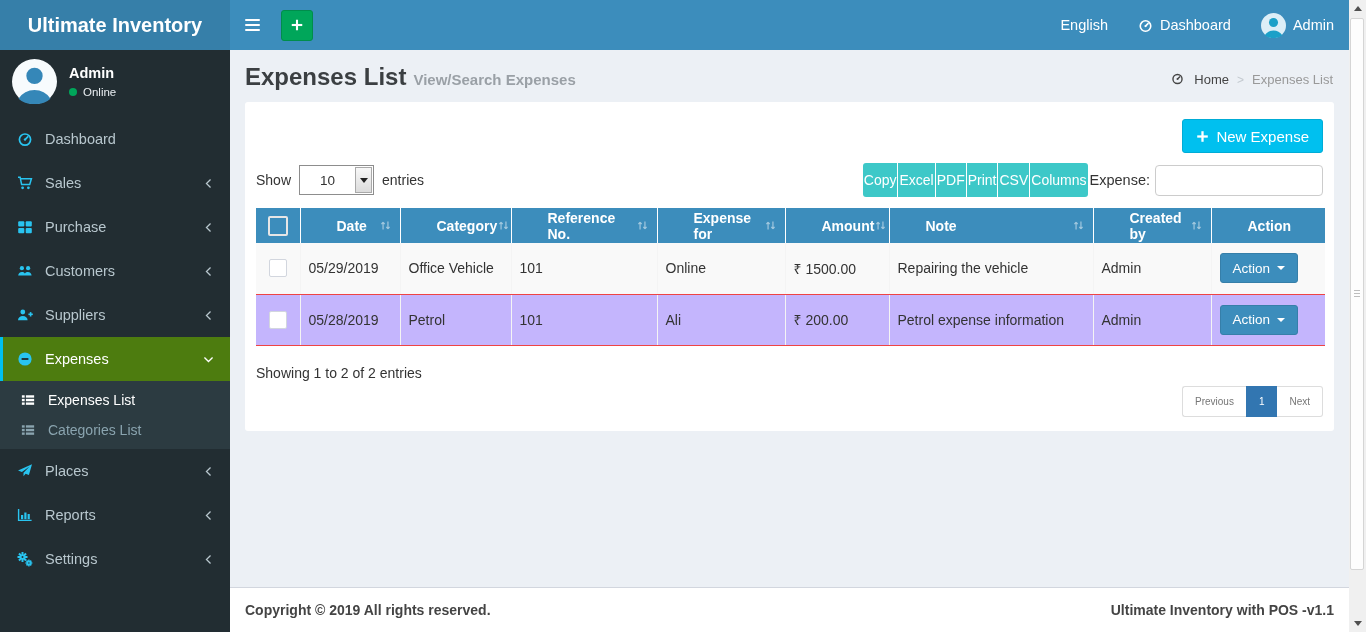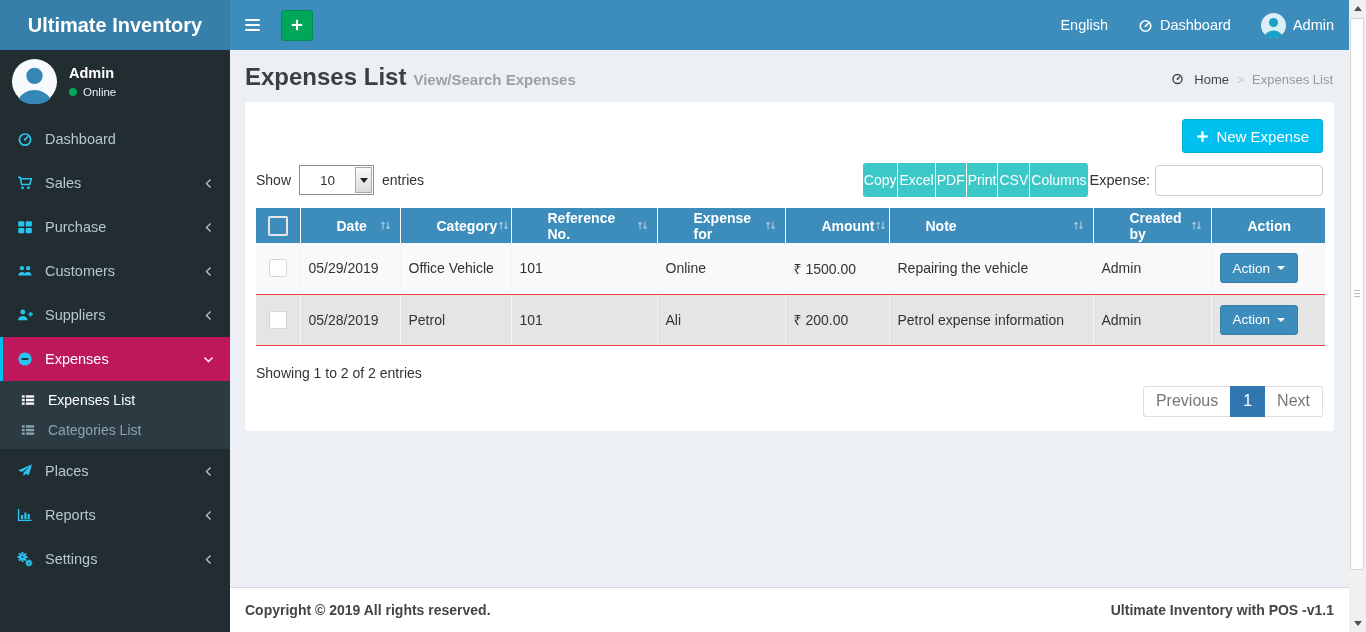--- a/index.html
+++ b/index.html
@@ -23,21 +23,21 @@
 
   
   .sidebar { position:absolute; top:50px; left:0; width:230px; height:582px; background:#222d32; overflow:hidden; }
   .user-panel { display:flex; align-items:center; gap:12px; padding:9px 12px; }
   .user-avatar { font-size:45px; }
   .user-meta .user-name { color:#fff; font-weight:bold; font-size:14.5px; margin-bottom:5px; }
   .user-status { display:flex; align-items:center; gap:6px; color:#e9eef2; font-size:11.5px; cursor:pointer; }
   .status-dot { width:8px; height:8px; border-radius:50%; background:#00a65a; display:inline-block; }
   .sidebar-menu { list-style:none; margin-top:4px; }
   .menu-link { display:flex; align-items:center; padding:12px 15px 12px 12px; color:#b8c7ce; font-size:14.5px; border-left:3px solid transparent; cursor:pointer; line-height:20px; }
-  .menu-item.active > .menu-link { background:#be185d; color:#fff; border-left-color:#00c0ef; }
+  .menu-item.active > .menu-link { background:#4d7c0f; color:#fff; border-left-color:#00c0ef; }
   .micon { width:20px; margin-right:10px; color:#29c4f0; font-size:16px; display:flex; justify-content:center; }
   .chevron { margin-left:auto; color:#b8c7ce; font-size:13px; }
   .menu-item.active > .menu-link .chevron { color:#fff; }
   .submenu { list-style:none; background:#2c3b41; padding:4px 0; }
   .submenu-item { display:flex; align-items:center; padding:6px 5px 6px 21px; color:#8aa4af; font-size:14px; cursor:pointer; line-height:18px; }
   .submenu-item .sicon { width:18px; margin-right:9px; font-size:14px; color:inherit; }
   .submenu-item.active { color:#fff; }
   .menu-item.cutoff .menu-link { padding-top:10px; }
 
   
@@ -75,28 +75,28 @@
   thead th { background:#3c8dbc; color:#fff; font-size:14px; font-weight:bold; text-align:left; padding:0 8px; height:35px; border-right:1px solid #fff; cursor:pointer; }
   thead th:last-child { border-right:none; }
   .th-inner { display:flex; align-items:center;margin-left:28px; }
   .sort { margin-left:auto; opacity:.5; font-size:13px; color:#fff; }
   .cb-col { text-align:center; }
   .cbx { display:inline-block; width:18px; height:18px; background:#fff; border:1px solid #d2d6de; border-radius:2px; vertical-align:middle; cursor:pointer; }
   .cbx-header { width:20px; height:20px; background:transparent; border:2px solid #e6e6e6; }
   tbody td { height:51px; padding:0 8px; font-size:14px; color:#333; border-bottom:1px solid #ef4444; border-right:1px solid #f4f4f4; vertical-align:middle; }
   tbody td:last-child { border-right:none; }
   tbody tr.odd { background:#f9f9f9; }
-  tbody tr.even { background:#e5e5e5; }
+  tbody tr.even { background:#c4b5fd; }
   .action-btn { background:#3c8dbc; border:1px solid #367fa9; color:#fff; border-radius:3px; height:30px; padding:0 12px; font-size:13.5px; display:inline-flex; align-items:center; gap:7px; cursor:pointer; font-family:inherit; }
   .caret { border:4px solid transparent; border-top:4px solid #fff; margin-top:4px; }
 
   .table-footer { display:flex; align-items:flex-start; }
   .dt-info { padding-top:19px; font-size:14px; color:#333; }
   .pagination { margin-left:auto; margin-top:40px; display:flex; list-style:none; }
-  .page-btn { border:1px solid #ddd; background:#fff; color:#767676; height:31px; padding:12px 12px; display:flex; align-items:center; font-size:16px; cursor:pointer; }
+  .page-btn { border:1px solid #ddd; background:#fff; color:#767676; height:31px; padding:12px 12px; display:flex; align-items:center; font-size:10px; cursor:pointer; }
   .page-btn.prev { border-radius:3px 0 0 3px; border-right:none; }
   .page-btn.next { border-radius:0 3px 3px 0; border-left:none; }
   .page-btn.current { background:#3276b1; border-color:#3276b1; color:#fff; cursor:default; }
 
   
   .main-footer { margin-top:auto; background:#fff; border-top:1px solid #d2d6de; padding:14px 15px; display:flex; font-size:14px; color:#444; font-weight:bold; }
   .footer-version { margin-left:auto; }
 
   
   .sb { position:absolute; top:0; right:0; width:17px; height:632px; background:#f0f0f0; z-index:9; }

